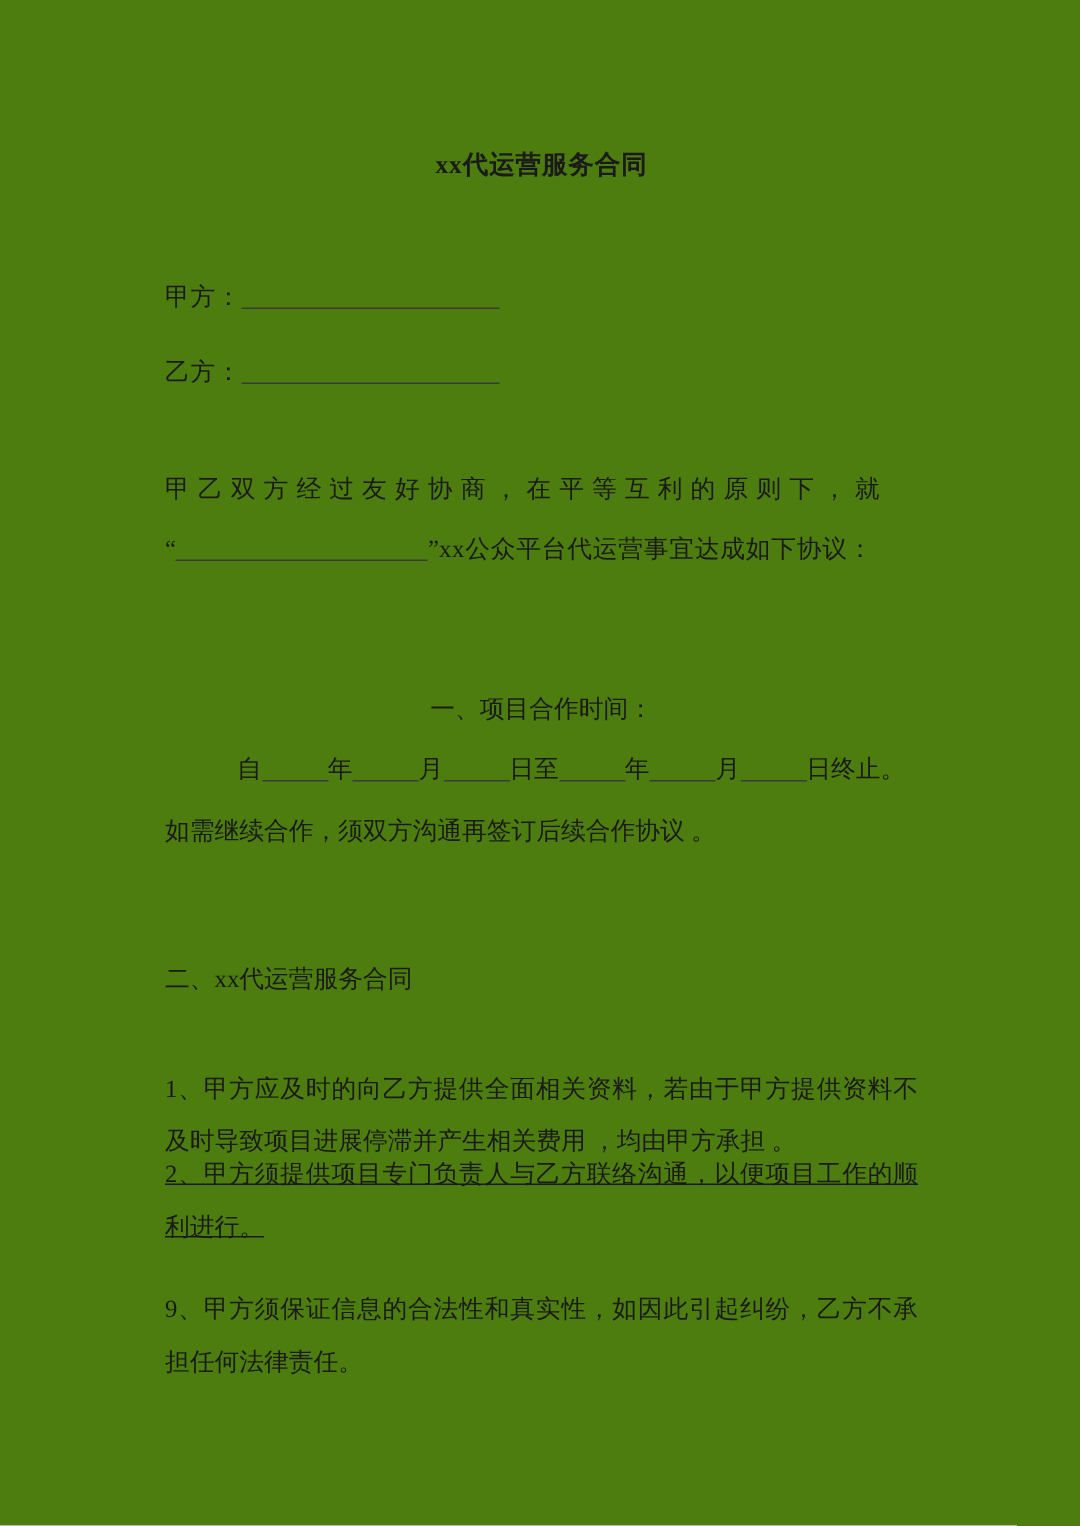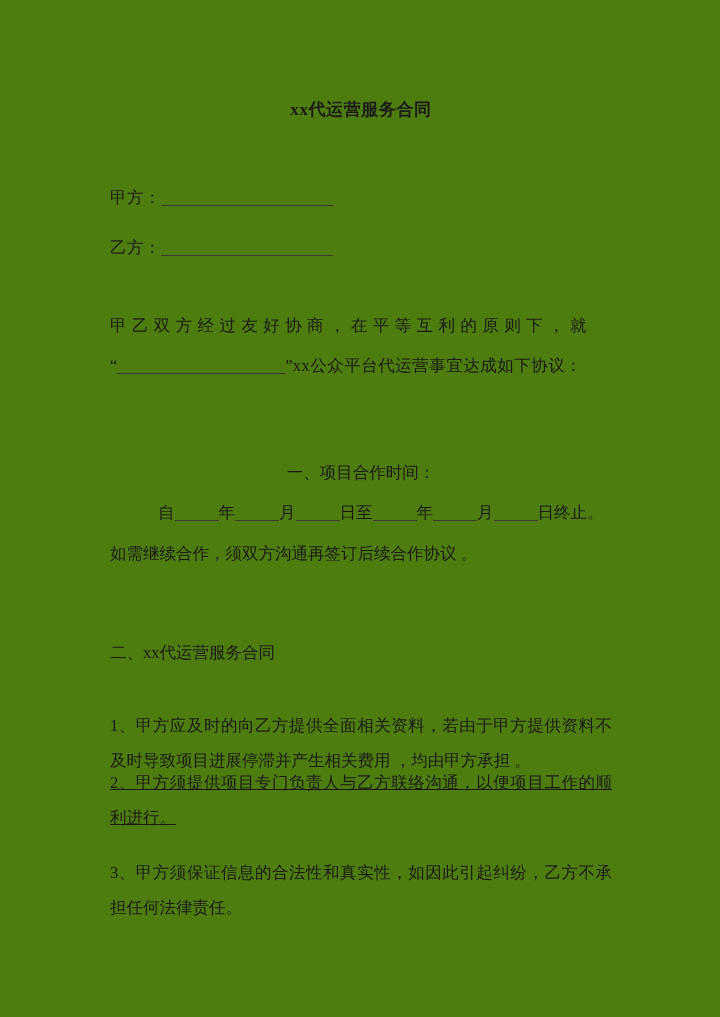--- a/index.html
+++ b/index.html
@@ -103,16 +103,16 @@
     </div>
 
     <div class="para wrap justified" style="top:538px; line-height:32px;">如需继续合作，须双方沟通再签订后续合作协议 。</div>
 
     <div class="para sec-head" style="top:640px;">二、xx代运营服务合同</div>
 
     <div class="para wrap justified" style="top:680px;margin-top:28px;">1、甲方应及时的向乙方提供全面相关资料，若由于甲方提供资料不及时导致项目进展停滞并产生相关费用 ，均由甲方承担 。</div>
 
     <div class="para wrap justified" style="top:765px;text-decoration:underline;">2、甲方须提供项目专门负责人与乙方联络沟通，以便项目工作的顺利进行。</div>
 
-    <div class="para wrap justified" style="top:855px;">3、甲方须保证信息的合法性和真实性，如因此引起纠纷，乙方不承担任何法律责任。</div>
+    <div class="para wrap justified" style="top:855px;">9、甲方须保证信息的合法性和真实性，如因此引起纠纷，乙方不承担任何法律责任。</div>
 
   </div>
 </div>
 
 </body></html>

